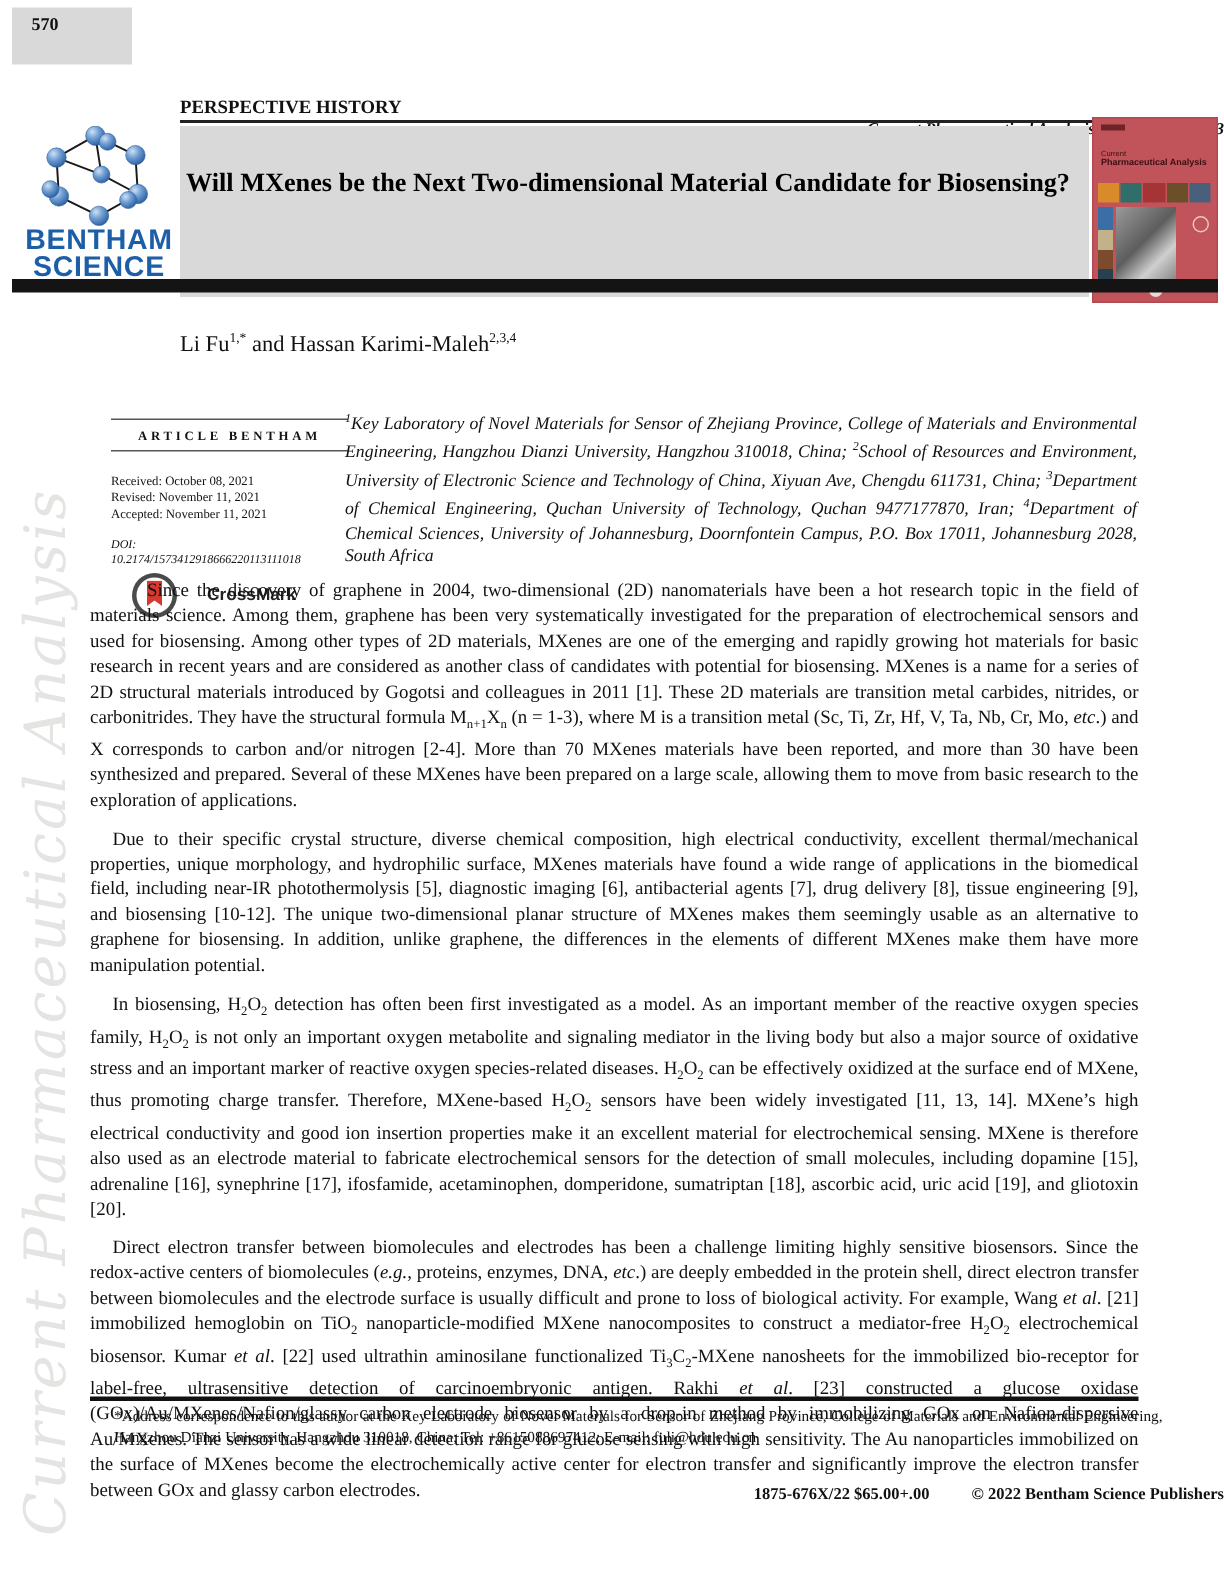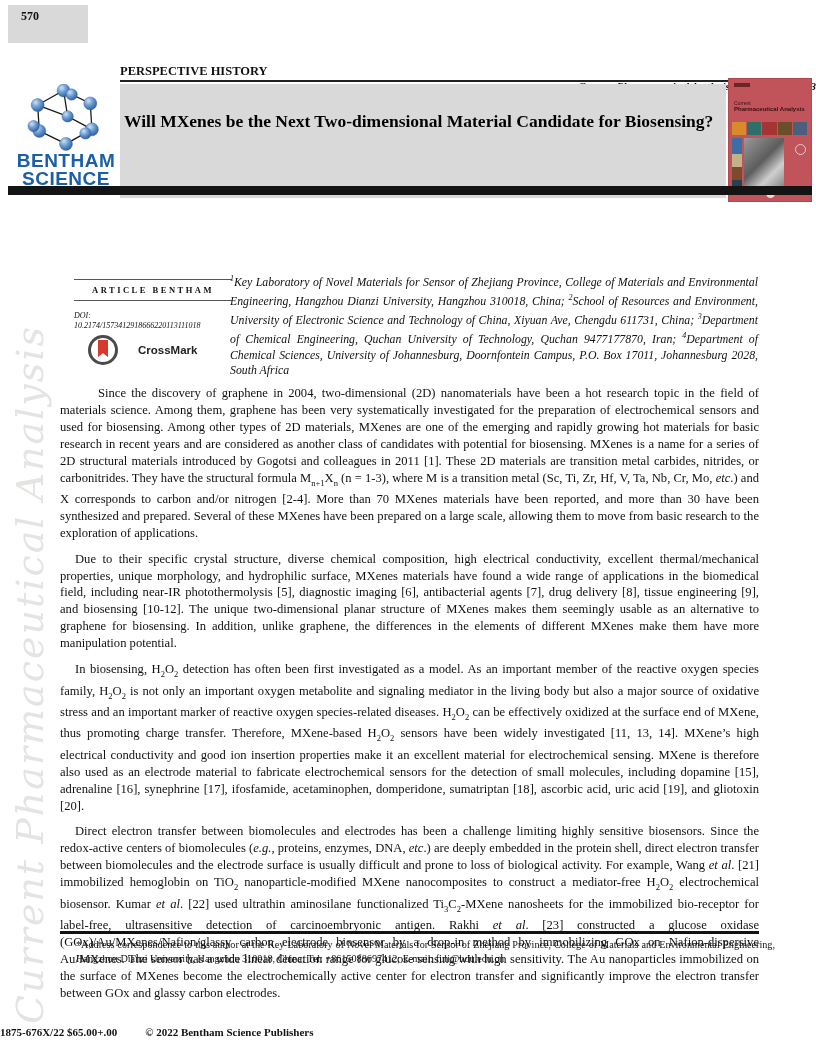--- a/index.html
+++ b/index.html
@@ -116,22 +116,22 @@
   }
   .body p.first{text-indent:38px;}
   .body sub{font-size:8.5px;}
   
   .foot-rule{position:absolute;left:60px;top:931px;width:699px;height:2.5px;background:#111;}
   .footnote{
     position:absolute;left:76px;top:938px;width:699px;font-size:10.2px;line-height:13.5px;
     text-align:justify;
   }
   .footer-line{
-    position:absolute;left:0;top:990px;width:100%;text-align:left;
-    font-size:11px;font-weight:bold;margin-top:36px;
+    position:absolute;left:0;top:990px;width:100%;text-align:right;
+    font-size:11px;font-weight:bold;
   }
   .footer-line .gap{display:inline-block;width:28px;}
 </style>
 </head>
 <body>
 
 <div class="page">
 
   <div class="watermark">Current Pharmaceutical Analysis</div>
 
@@ -192,25 +192,31 @@
       <div style="background:#48607c"></div>
     </div>
     <div class="cover-side"></div>
     <div class="cover-photo"></div>
     <div class="cover-emblem"></div>
     <div class="cover-logo"></div>
   </div>
 
   <div class="black-bar"></div>
 
+  <div class="authors">Li Fu<sup>1,*</sup> and Hassan Karimi-Maleh<sup>2,3,4</sup></div>
 
   <div class="history">
     <div class="rule"></div>
     <div class="hist-head">ARTICLE BENTHAM</div>
     <div class="rule"></div>
+    <div class="dates">
+      <div>Received: October 08, 2021</div>
+      <div>Revised: November 11, 2021</div>
+      <div>Accepted: November 11, 2021</div>
+    </div>
     <div class="doi">
       <div>DOI:</div>
       <div>10.2174/1573412918666220113111018</div>
     </div>
     <div class="crossmark">
       <span class="cm-circle">
           <span class="cm-flag"></span>
         </span>
       <span class="cm-text">CrossMark</span>
     </div>

